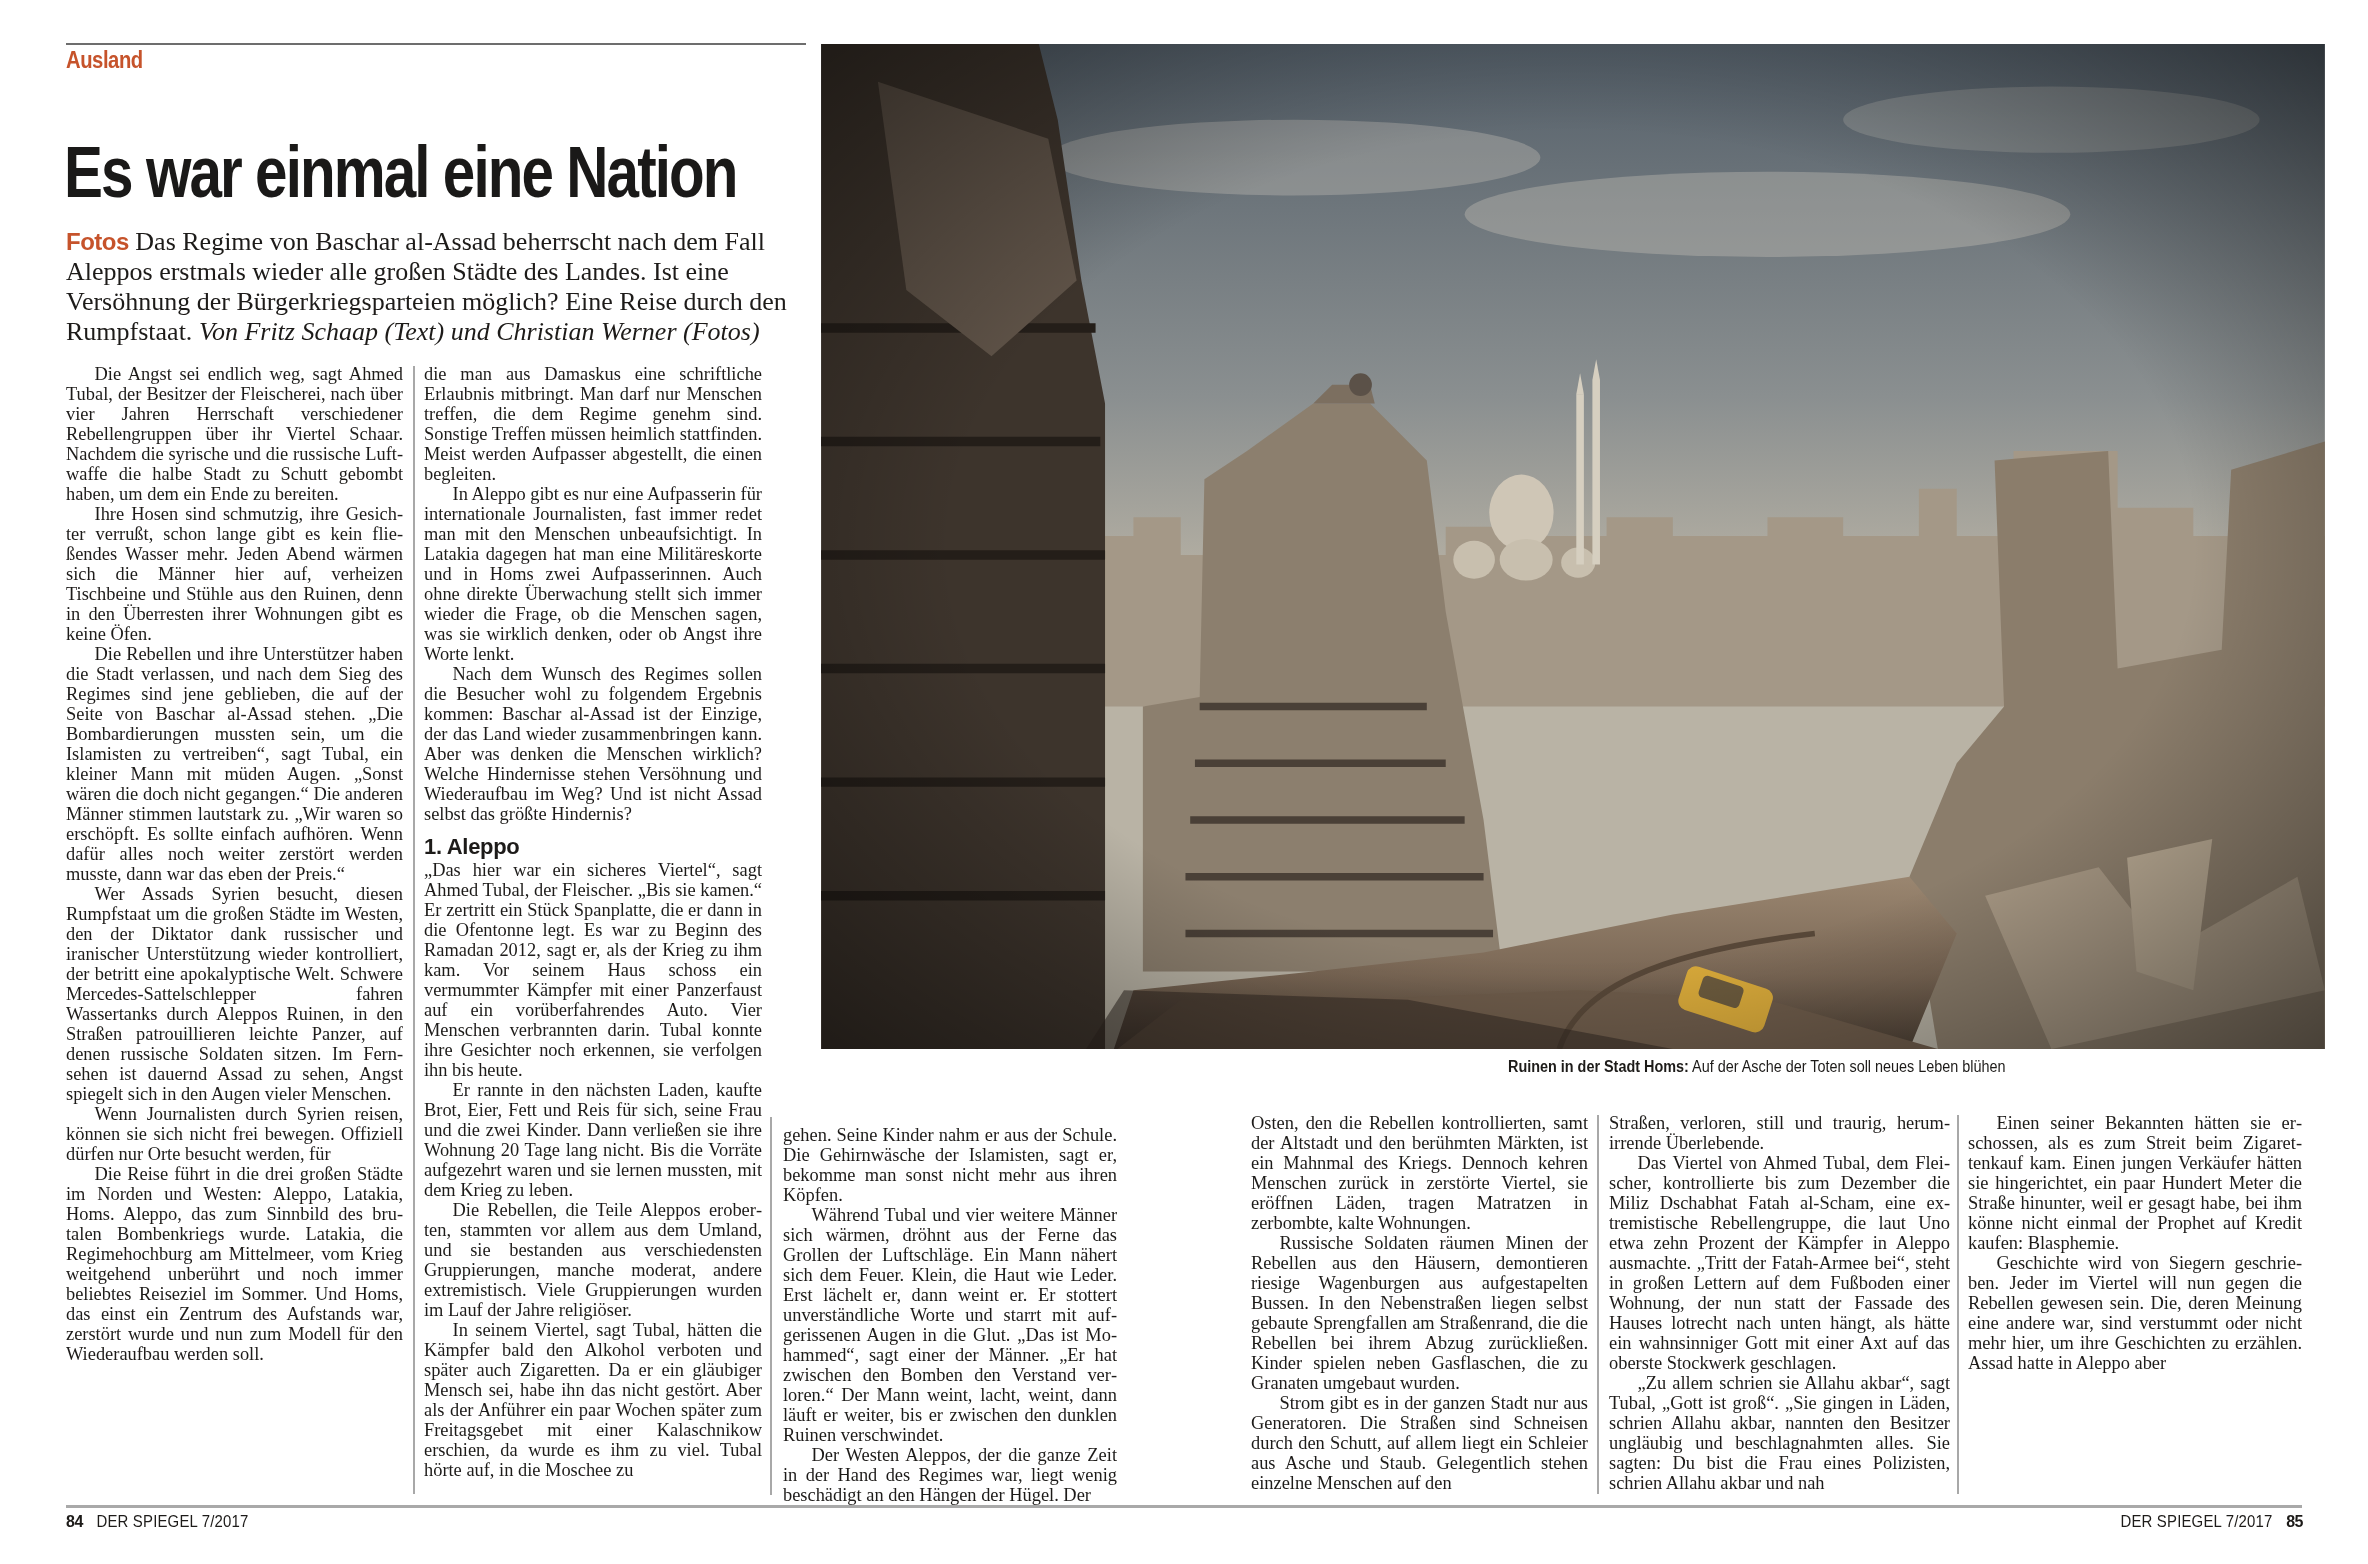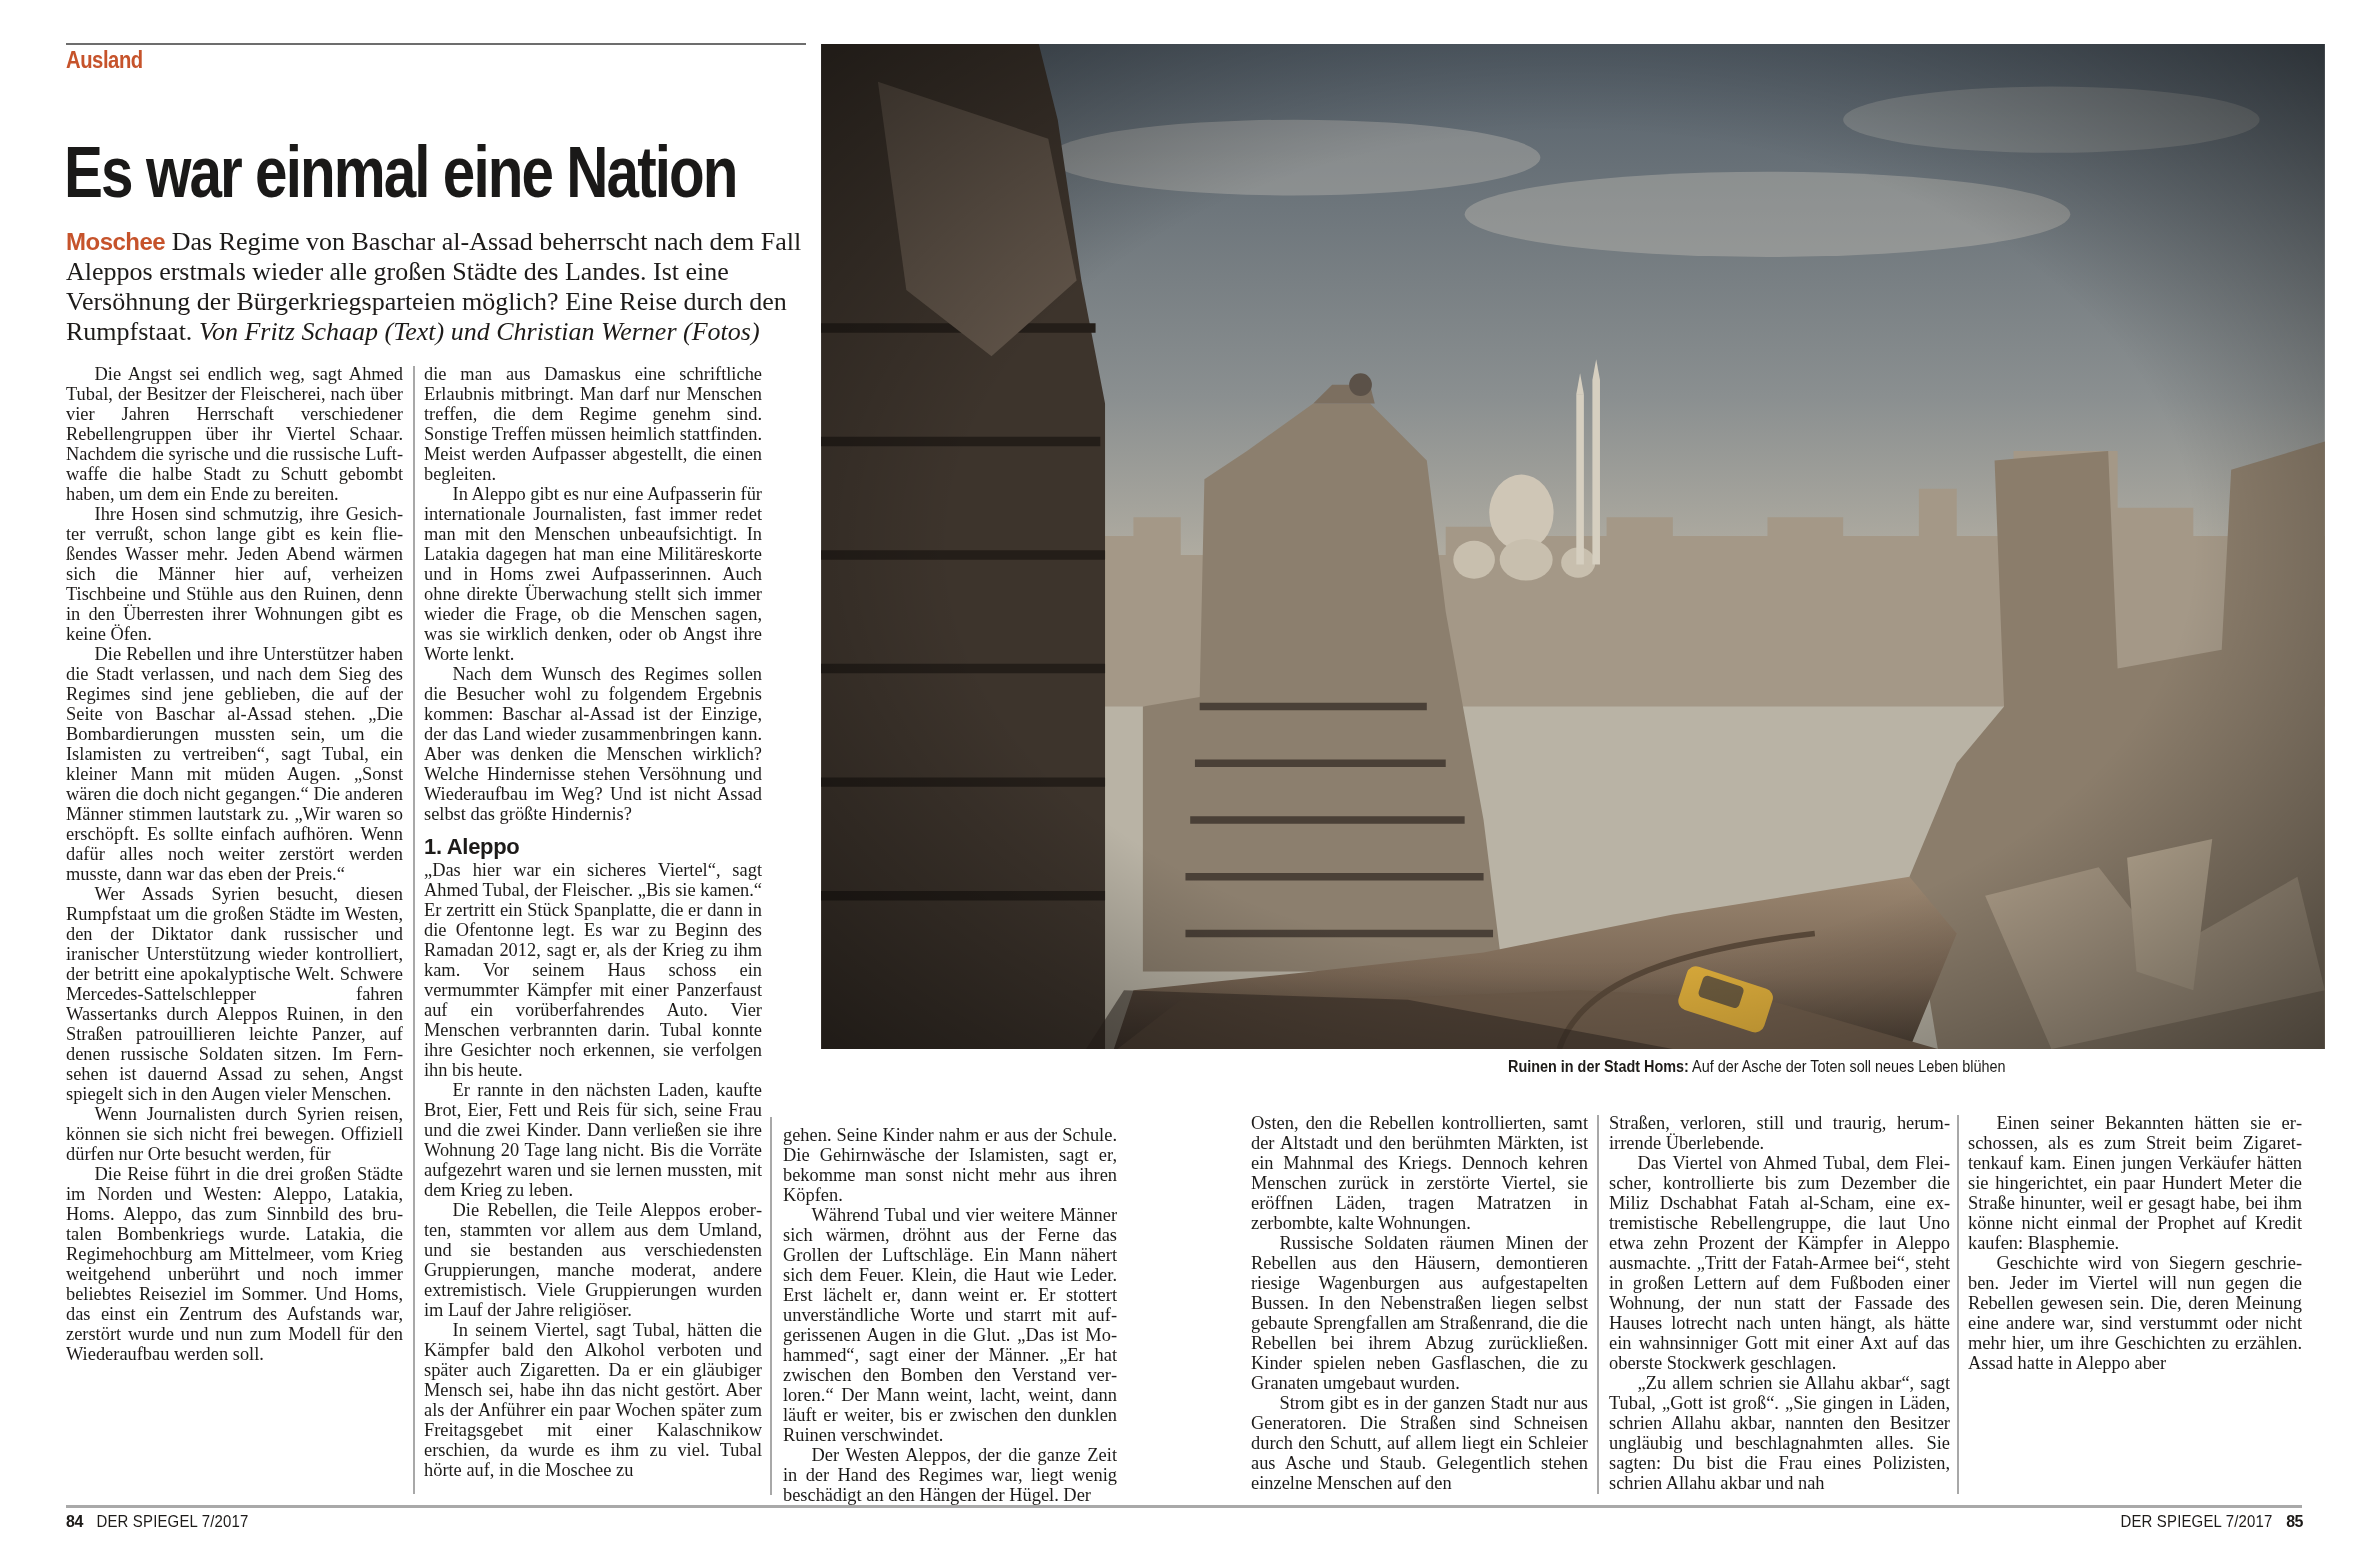--- a/index.html
+++ b/index.html
@@ -27,21 +27,21 @@
   .foot .pnum { font-weight:bold; font-size:16px; letter-spacing:-0.5px; }
   .foot .mag { font-size:16.6px; letter-spacing:0.2px; transform:scaleX(0.9); display:inline-block; }
 </style>
 </head>
 <body>
 
 <div class="abs top-rule"></div>
 <div class="abs section sans" style="color:#c6532b;">Ausland</div>
 <div class="abs headline sans">Es war einmal eine Nation</div>
 <div class="abs dek serif">
-  <span class="kicker" style="color:#c6532b;">Moschee</span>
+  <span class="kicker" style="color:#c6532b;">Fotos</span>
   <span>Das Regime von Baschar al-Assad beherrscht nach dem Fall Aleppos erstmals wieder alle großen Städte des Landes. Ist eine Versöhnung der Bürgerkriegsparteien möglich? Eine Reise durch den Rumpfstaat.</span>
   <em>Von Fritz Schaap (Text) und Christian Werner (Fotos)</em>
 </div>
 
 <div class="abs col serif" style="left:66px; top:364px; width:337px;">
   <p>Die Angst sei endlich weg, sagt Ahmed Tubal, der Besitzer der Fleischerei, nach über vier Jahren Herrschaft verschiedener Rebellengruppen über ihr Viertel Schaar. Nachdem die syrische und die russische Luft­waffe die halbe Stadt zu Schutt gebombt haben, um dem ein Ende zu bereiten.</p>
   <p>Ihre Hosen sind schmutzig, ihre Gesich­ter verrußt, schon lange gibt es kein flie­ßendes Wasser mehr. Jeden Abend wär­men sich die Männer hier auf, verheizen Tischbeine und Stühle aus den Ruinen, denn in den Überresten ihrer Wohnungen gibt es keine Öfen.</p>
   <p>Die Rebellen und ihre Unterstützer ha­ben die Stadt verlassen, und nach dem Sieg des Regimes sind jene geblieben, die auf der Seite von Baschar al-Assad stehen. „Die Bombardierungen mussten sein, um die Islamisten zu vertreiben“, sagt Tubal, ein kleiner Mann mit müden Augen. „Sonst wären die doch nicht gegangen.“ Die anderen Männer stimmen lautstark zu. „Wir waren so erschöpft. Es sollte einfach aufhören. Wenn dafür alles noch weiter zerstört werden musste, dann war das eben der Preis.“</p>
   <p>Wer Assads Syrien besucht, diesen Rumpfstaat um die großen Städte im Wes­ten, den der Diktator dank russischer und iranischer Unterstützung wieder kontrol­liert, der betritt eine apokalyptische Welt. Schwere Mercedes-Sattelschlepper fahren Wassertanks durch Aleppos Ruinen, in den Straßen patrouillieren leichte Panzer, auf denen russische Soldaten sitzen. Im Fern­sehen ist dauernd Assad zu sehen, Angst spiegelt sich in den Augen vieler Menschen.</p>
   <p>Wenn Journalisten durch Syrien reisen, können sie sich nicht frei bewegen. Offi­ziell dürfen nur Orte besucht werden, für</p>

